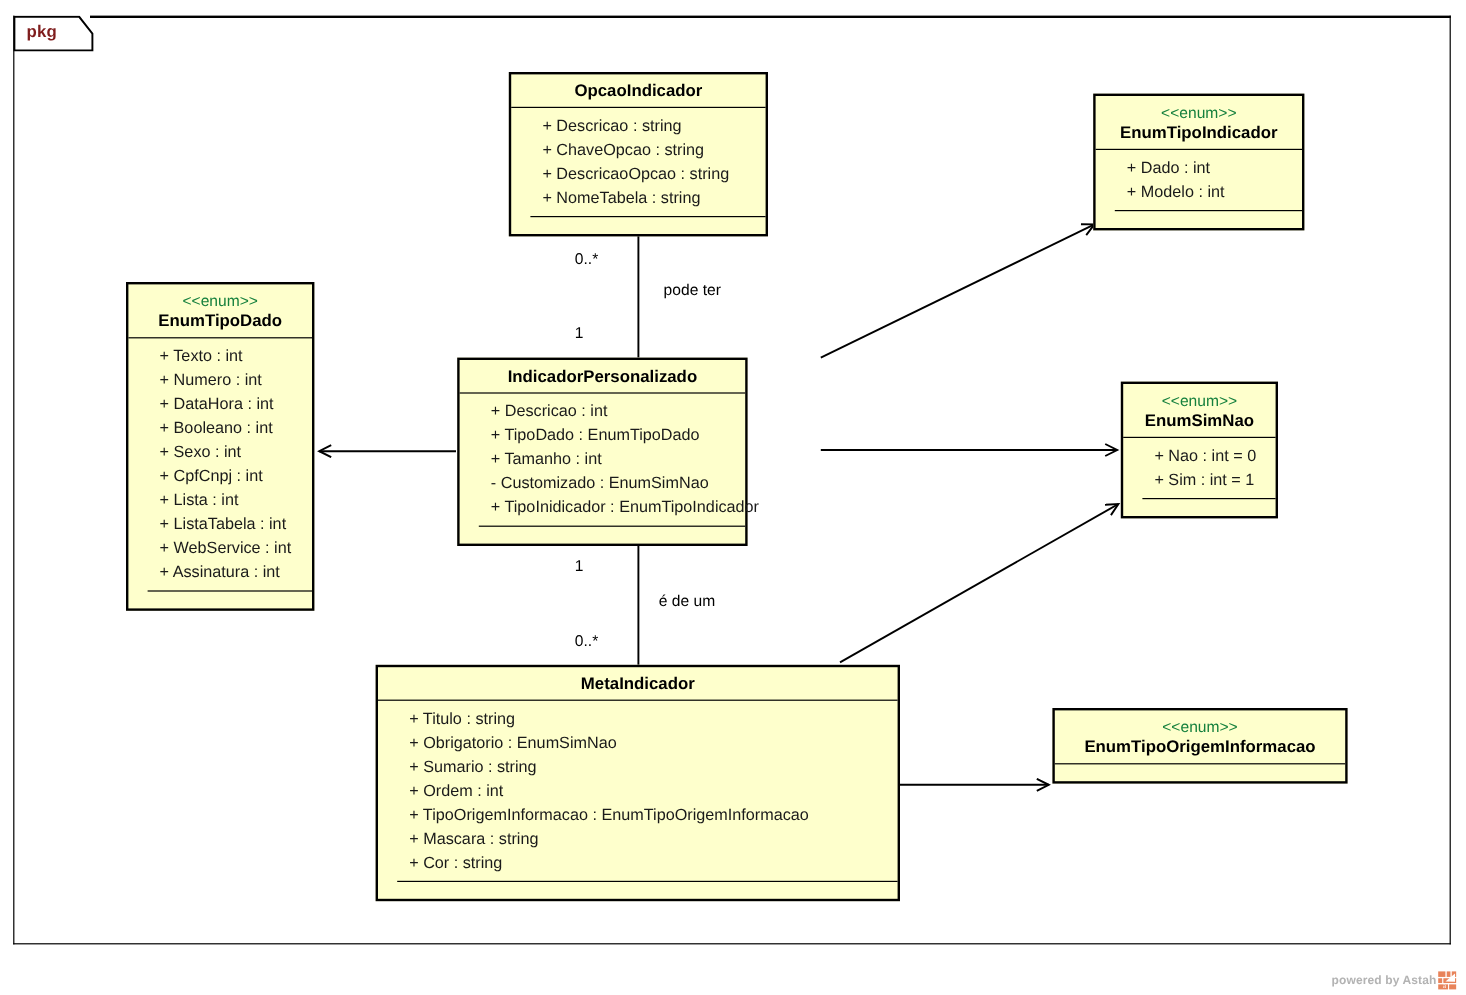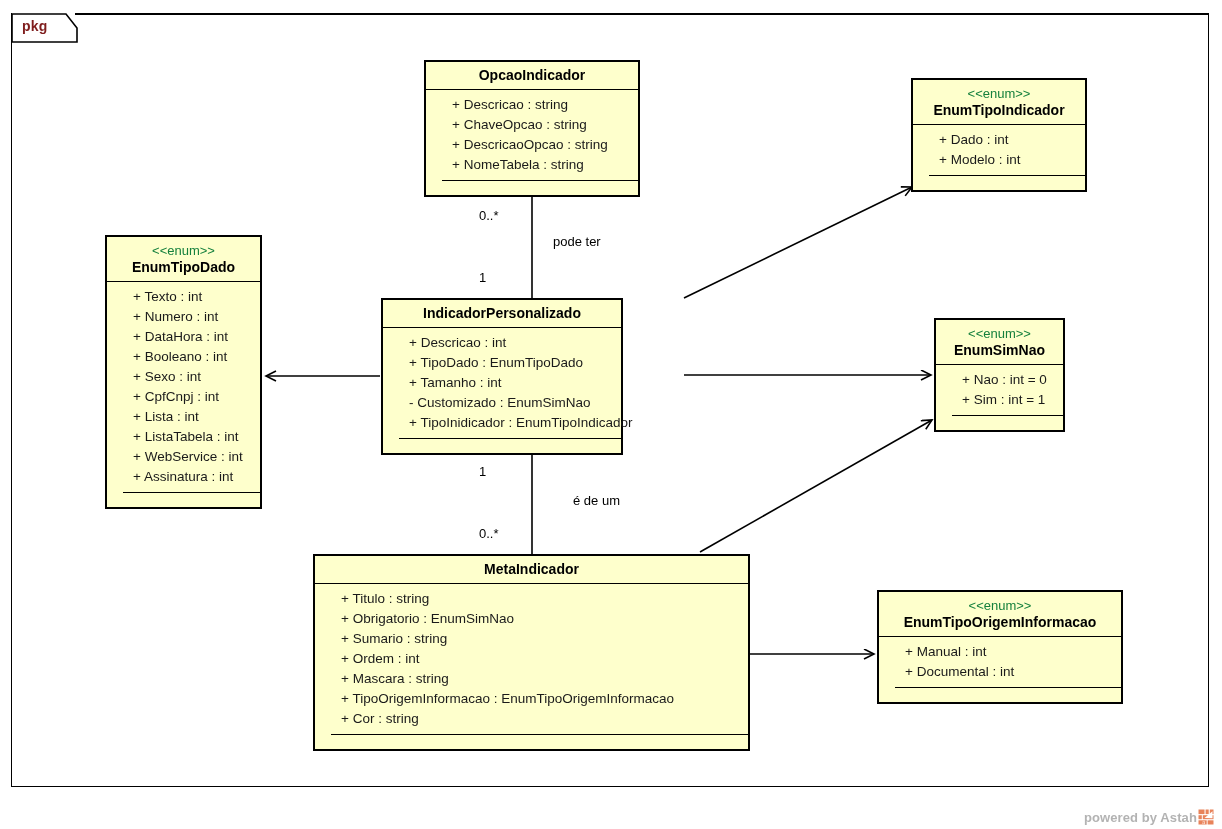--- a/index.html
+++ b/index.html
@@ -123,21 +123,21 @@
   
   .astah-credit {
     position: absolute;
     right: 8px;
     bottom: 4px;
     display: flex;
     align-items: center;
     gap: 1px;
   }
   .astah-credit .txt {
-    font-size: 13px;
+    font-size: 10px;
     color: #b3b3b3;
     font-weight: bold;
     letter-spacing: 0.1px;
   }
   .astah-logo {
     width: 16px;
     height: 16px;
     position: relative;
     display: inline-block;
   }
@@ -176,21 +176,21 @@
     <line x1="700" y1="552" x2="932" y2="420" stroke="#000" stroke-width="1.6" marker-end="url(#openarrow)"></line>
 
     <line x1="750" y1="654" x2="874" y2="654" stroke="#000" stroke-width="1.6" marker-end="url(#openarrow)"></line>
   </svg>
 
   <div class="edge-label" style="left:479px; top:208px;">0..*</div>
   <div class="edge-label" style="left:553px; top:234px;">pode ter</div>
   <div class="edge-label" style="left:479px; top:270px;">1</div>
 
   <div class="edge-label" style="left:479px; top:464px;">1</div>
-  <div class="edge-label" style="left:549px; top:493px;margin-left:24px;">é de um</div>
+  <div class="edge-label" style="left:549px; top:493px;">é de um</div>
   <div class="edge-label" style="left:479px; top:526px;">0..*</div>
 
   <div class="umlbox" style="left:424px; top:60px; width:216px;">
     <div class="hdr">
       <span>OpcaoIndicador</span>
     </div>
     <div class="attrs">
       <div>+ Descricao : string</div>
       <div>+ ChaveOpcao : string</div>
       <div>+ DescricaoOpcao : string</div>
@@ -259,35 +259,31 @@
 
   <div class="umlbox" style="left:313px; top:554px; width:437px;">
     <div class="hdr">
       <span>MetaIndicador</span>
     </div>
     <div class="attrs">
       <div>+ Titulo : string</div>
       <div>+ Obrigatorio : EnumSimNao</div>
       <div>+ Sumario : string</div>
       <div>+ Ordem : int</div>
+      <div>+ TipoOrigemInformacao : EnumTipoOrigemInformacao</div>
       <div>+ Mascara : string</div>
-      <div>+ TipoOrigemInformacao : EnumTipoOrigemInformacao</div>
       <div>+ Cor : string</div>
     </div>
     <div class="ops"></div>
   </div>
 
   <div class="umlbox" style="left:877px; top:590px; width:246px;">
     <div class="hdr">
       <span class="stereo">&lt;&lt;enum&gt;&gt;</span>
       <span>EnumTipoOrigemInformacao</span>
-    </div>
-    <div class="attrs">
-      <div>+ Manual : int</div>
-      <div>+ Documental : int</div>
     </div>
     <div class="ops"></div>
   </div>
 
   <div class="astah-credit">
     <span class="txt">powered by Astah</span>
     <span class="astah-logo">
       <svg width="16" height="16" viewBox="0 0 16 16">
         <rect x="0.5" y="0.5" width="6" height="4.6" fill="#e8835a"></rect>
         <rect x="7.6" y="0.5" width="3.1" height="4.6" fill="#e8835a"></rect>

